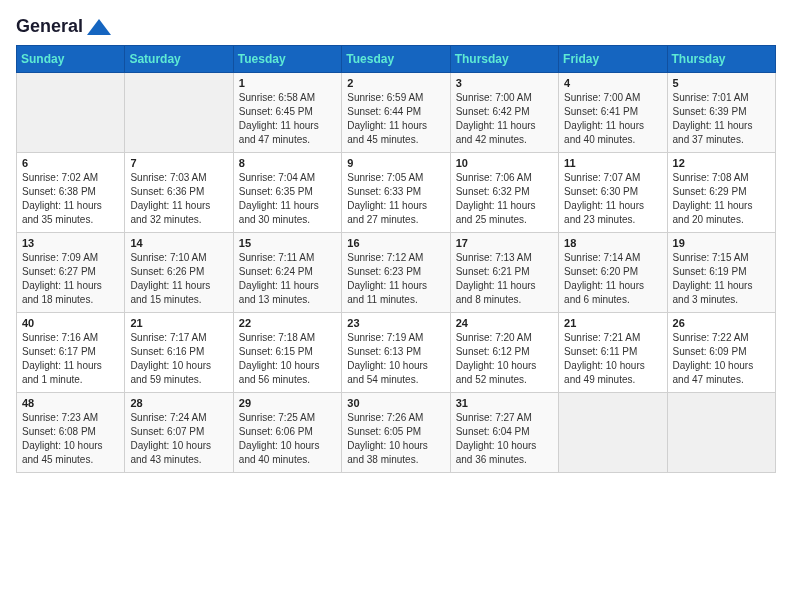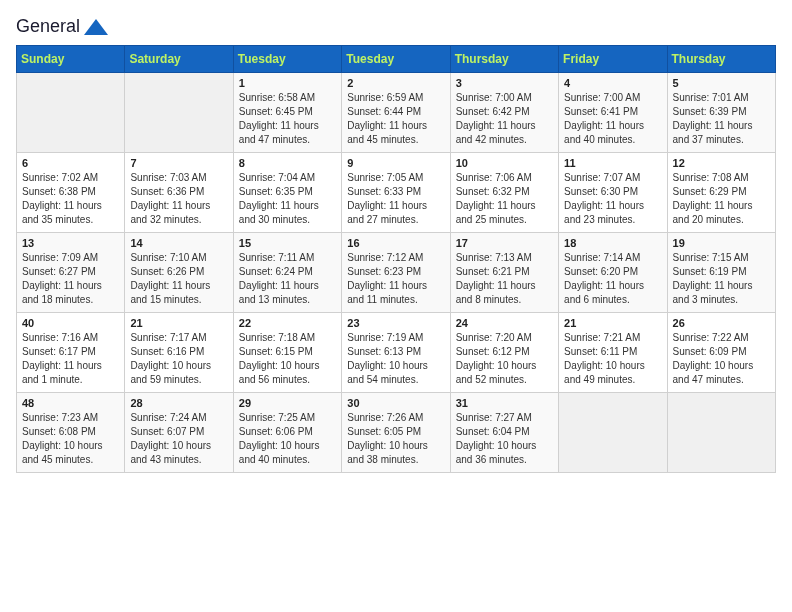--- a/index.html
+++ b/index.html
@@ -40,21 +40,21 @@
       color: #555;
       margin-top: 2px;
     }
     table {
       width: 100%;
       border-collapse: collapse;
       table-layout: fixed;
     }
     thead tr th {
       background: #1565c0;
-      color: #bef264;
+      color: #5eead4;
       font-size: 12px;
       font-weight: bold;
       padding: 6px 4px;
       text-align: left;
       border: 1px solid #1050a0;
     }
     tbody tr td {
       vertical-align: top;
       border: 1px solid #d0d0d0;
       padding: 4px 5px;
@@ -80,21 +80,21 @@
     .empty-cell {
       background: #f0f0f0 !important;
     }
   </style>
 </head>
 <body>
 
 <div class="header">
   <div class="logo">
     <div class="logo-row">
-      <span style="font-size:18px;font-weight:normal;color:#1a1a2e;">General</span>
+      <span style="font-size:18px;font-weight:bold;color:#1a1a2e;">General</span>
       <svg width="28" height="20" viewBox="0 0 28 20">
         <polygon points="14,2 26,18 2,18" fill="#1565c0"></polygon>
       </svg>
     </div>
     <span style="font-size:18px;font-weight:bold;color:#1565c0;margin-top:-4px;"></span>
   </div>
   <div class="title-block">
     <div class="calendar-title"></div>
     <div class="calendar-subtitle"></div>
   </div>

